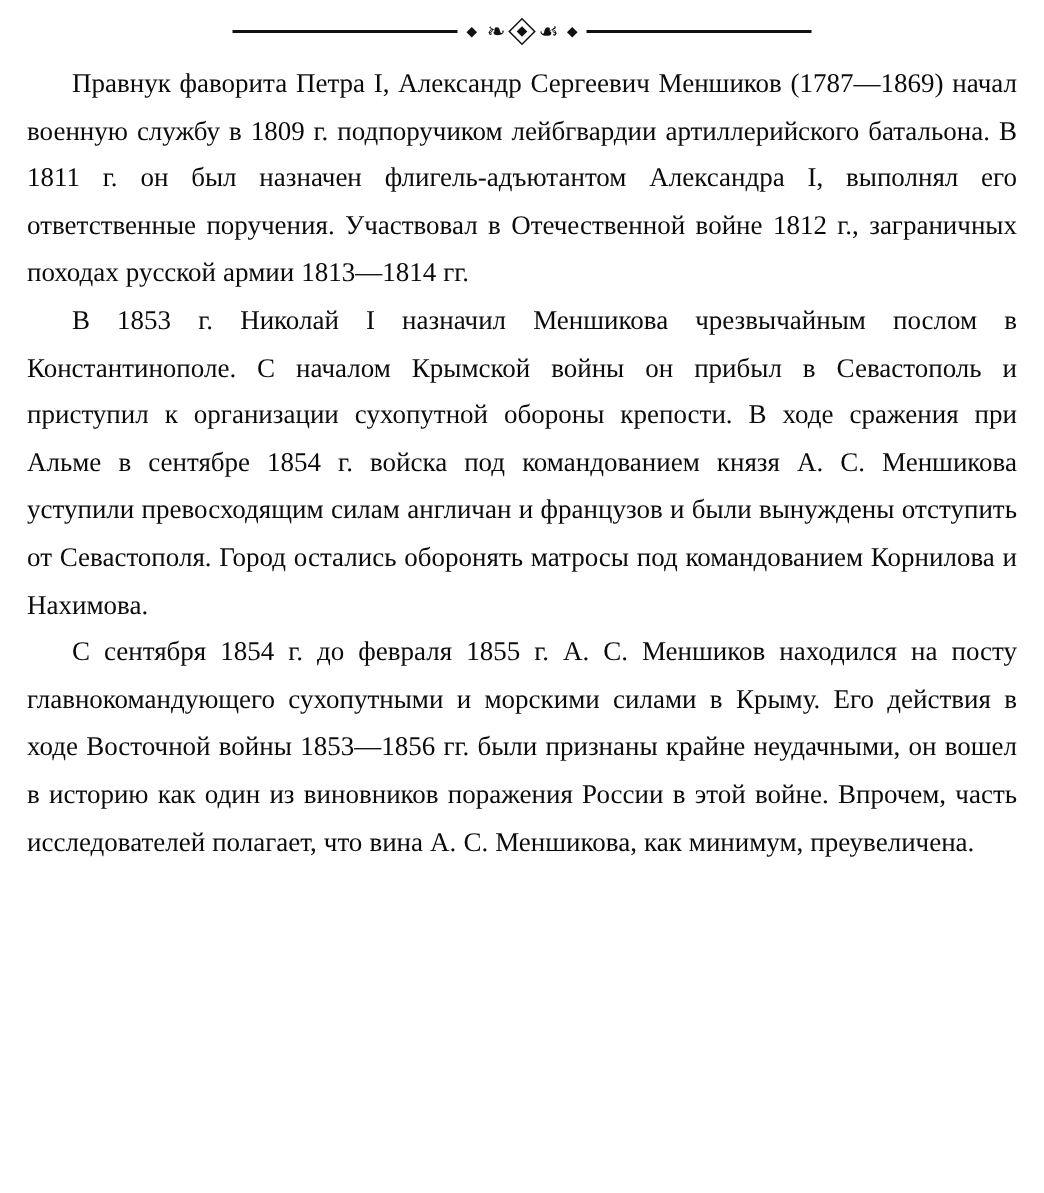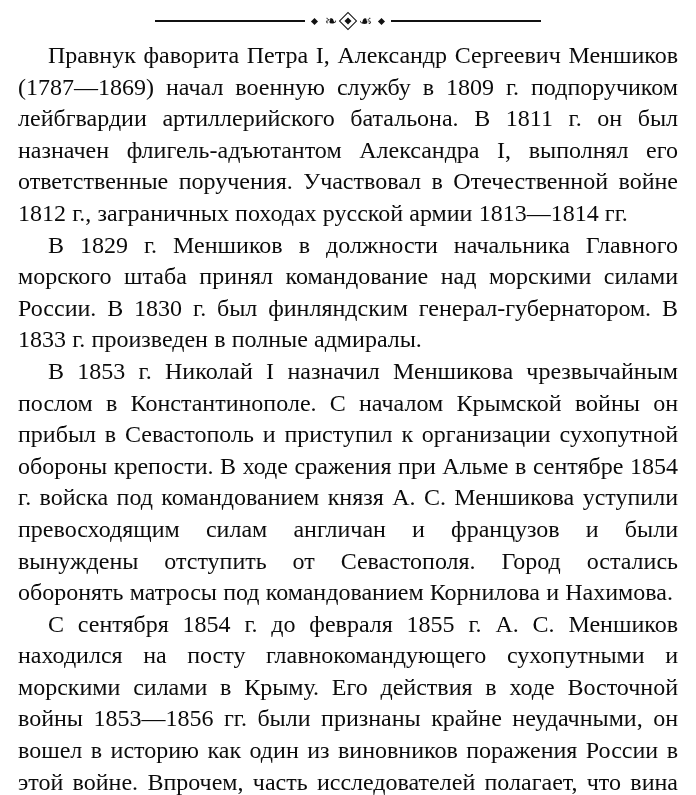--- a/index.html
+++ b/index.html
@@ -75,21 +75,21 @@
   .orn-diamond::before { width: 11px; height: 11px; }
   .orn-diamond::after  { width: 5px;  height: 5px; background: #111; border: none; }
 
   
   .content {
     flex: 0 0 auto;
     padding: 4px 0 0 0;
   }
   p.para {
     margin: 0;
-    font-size: 24px;
+    font-size: 18px;
     line-height: 31.6px;
     text-align: justify;
     text-indent: 30px;
     hyphens: manual;
     word-spacing: 0.2px;
   }
 </style>
 </head>
 <body>
 
@@ -102,18 +102,17 @@
       <span class="orn-leaf">❧</span>
       <span class="orn-diamond"></span>
       <span class="orn-leaf">☙</span>
     </span>
     <span class="orn-dot"></span>
     <span class="orn-rule"></span>
   </div>
 
   <div class="content">
     <p class="para">Правнук фаворита Петра I, Александр Сергеевич Меншиков (1787—1869) начал военную службу в 1809 г. подпоручиком лейбгвардии артиллерийского батальона. В 1811 г. он был назначен флигель-адъютантом Александра I, выполнял его ответственные поручения. Участвовал в Отечественной войне 1812 г., заграничных походах русской армии 1813—1814 гг.</p>
-    <p class="para">В 1829 г. Меншиков в должности начальника Главного морского штаба принял командование над морскими силами России. В 1830 г. был финляндским генерал-губернатором. В 1833 г. произведен в полные адмиралы.</p>
     <p class="para">В 1853 г. Николай I назначил Меншикова чрезвычайным послом в Константинополе. С началом Крымской войны он прибыл в Севастополь и приступил к организации сухопутной обороны крепости. В ходе сражения при  Альме в сентябре 1854 г. войска под командованием князя А. С. Меншикова уступили превосходящим силам англичан и французов и были вынуждены отступить от Севастополя. Город остались оборонять матросы под командованием Корнилова и Нахимова.</p>
     <p class="para">С сентября 1854 г. до февраля 1855 г. А. С. Меншиков находился на посту главнокомандующего сухопутными и морскими силами в Крыму. Его действия в ходе Восточной войны 1853—1856 гг. были признаны крайне неудачными, он вошел в историю как один из виновников поражения России в этой войне. Впрочем, часть исследователей полагает, что вина А. С. Меншикова, как минимум, преувеличена.</p>
   </div>
 
 </div>
 
 </body></html>

